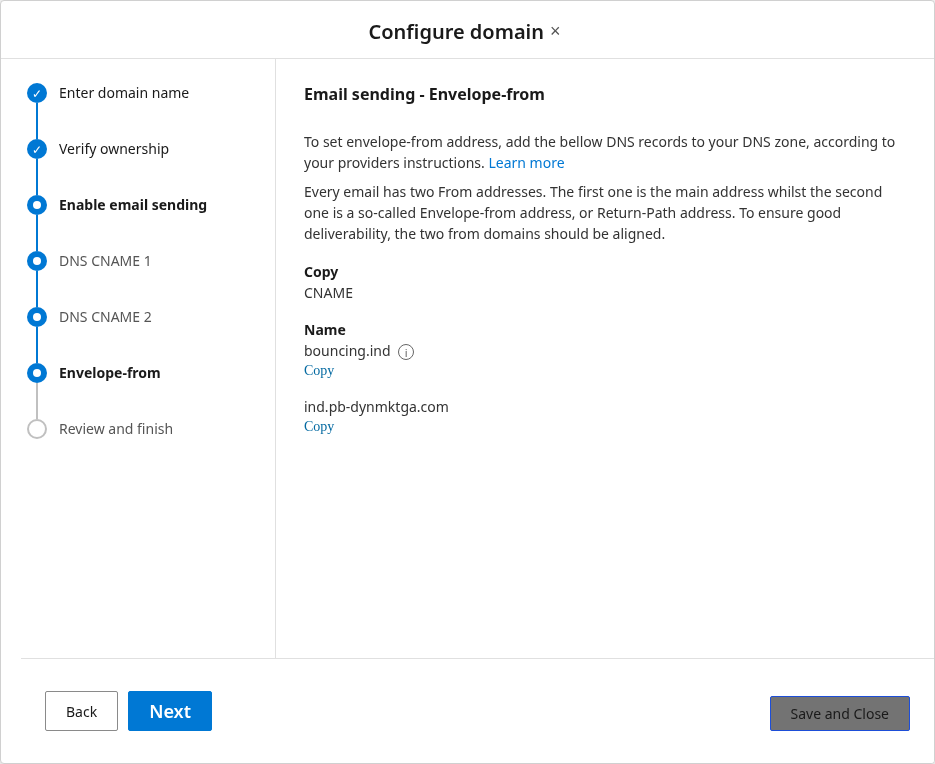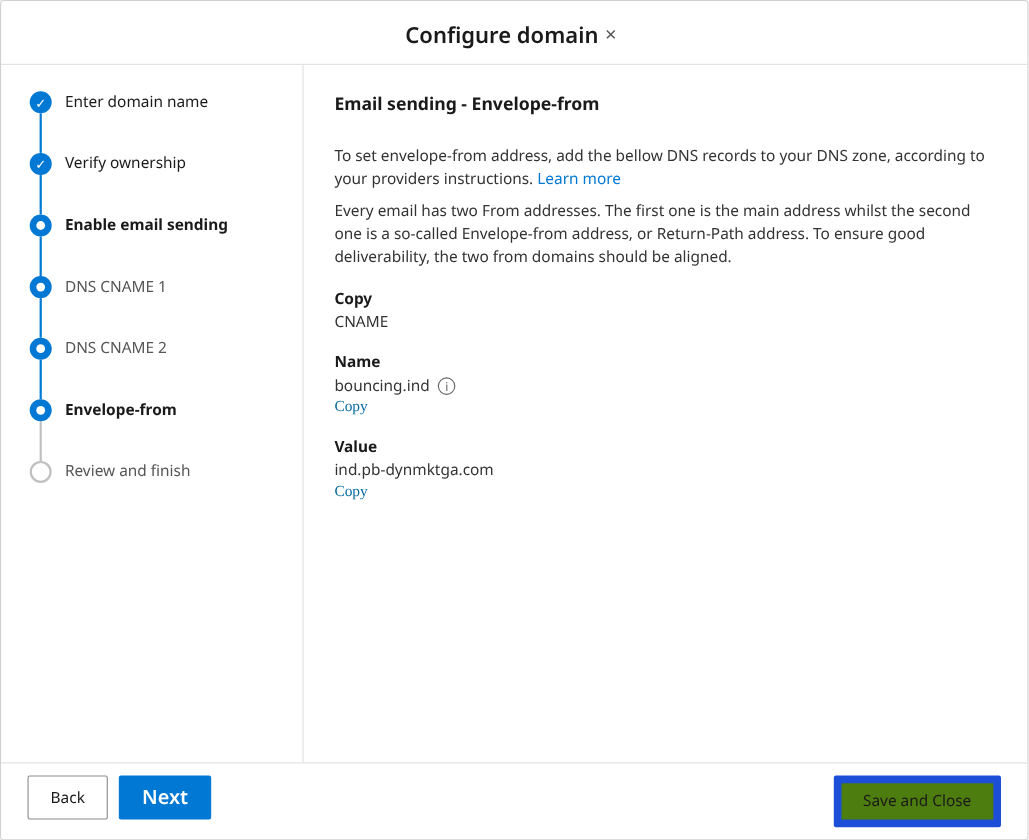--- a/index.html
+++ b/index.html
@@ -176,26 +176,27 @@
       border-radius: 50%;
       border: 1px solid #666;
       color: #666;
       font-size: 11px;
       margin-left: 4px;
       cursor: pointer;
       vertical-align: middle;
     }
     .modal-footer {
       display: flex;
-      align-items: flex-start;
+      align-items: flex-end;
       justify-content: space-between;
-      padding: 11px 24px;
+      padding: 32px 24px;
       border-top: 1px solid #e0e0e0;
       flex-shrink: 0;
       background: #fff;
+      margin-left: 20px;
     }
     .footer-left {
       display: flex;
       gap: 10px;
     }
     .btn-back {
       background: #fff;
       border: 1px solid #8a8a8a;
       color: #1a1a1a;
       padding: 7px 20px;
@@ -209,22 +210,22 @@
       border: 1px solid #0078d4;
       color: #fff;
       padding: 7px 20px;
       border-radius: 2px;
       cursor: pointer;
       font-size: 18px;
       font-family: inherit;
       font-weight: 600;
     }
     .btn-save-close {
-      background: #4d7c0f;
-      border: 7px solid #1d4ed8;
+      background: #737373;
+      border: 1px solid #1d4ed8;
       color: #1a1a1a;
       padding: 7px 20px;
       border-radius: 2px;
       cursor: pointer;
       font-size: 14px;
       font-family: inherit;
     }
     .checkmark {
       font-size: 12px;
     }
@@ -357,21 +358,20 @@
       <div class="field-section">
         <div class="field-label">Name</div>
         <div class="field-value">
           <span>bouncing.ind</span>
           <span class="info-icon">i</span>
         </div>
         <a href="#" class="field-copy-link">Copy</a>
       </div>
 
       <div class="field-section">
-        <div class="field-label">Value</div>
         <div class="field-value">ind.pb-dynmktga.com</div>
         <a href="#" class="field-copy-link">Copy</a>
       </div>
     </div>
   </div>
 
   <div class="modal-footer">
     <div class="footer-left">
       <button class="btn-back">Back</button>
       <button class="btn-next">Next</button>

